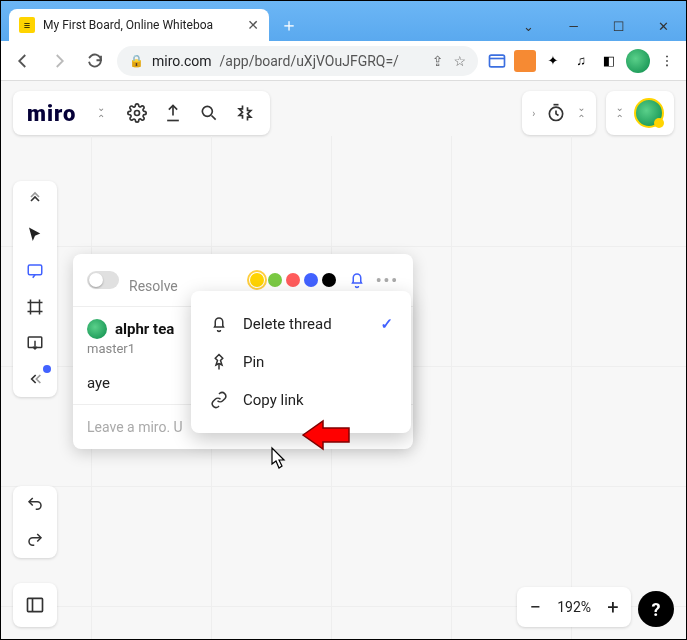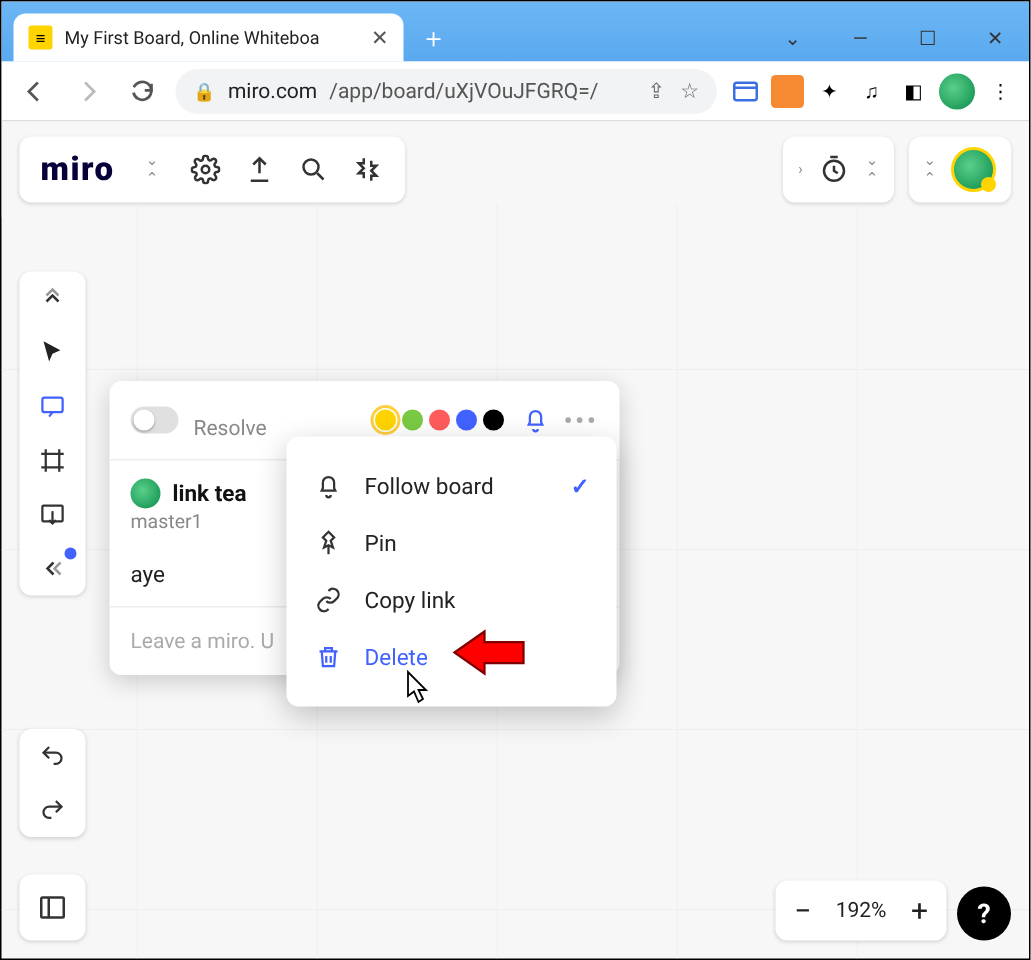--- a/index.html
+++ b/index.html
@@ -280,71 +280,60 @@
             <path d="M18 16H6l1-2V9a5 5 0 1 1 10 0v5z"></path>
             <path d="M10 20a2 2 0 0 0 4 0"></path>
           </svg>
         </span>
       <span class="more">•••</span>
     </div>
   </div>
   <div class="card-body">
     <div class="author-row">
       <span class="av"></span>
-      <span class="name">link tea</span>
+      <span class="name">alphr tea</span>
     </div>
     <div class="sub">master1</div>
     <div class="msg">aye</div>
   </div>
   <div class="reply-row">
     <span>Leave a miro. U</span>
     <span class="send">➤</span>
   </div>
 </div>
 
 <div class="menu">
   <div class="mi">
     <span class="micon">
         <svg width="18" height="18" viewBox="0 0 24 24" fill="none" stroke="#333" stroke-width="2">
           <path d="M18 16H6l1-2V9a5 5 0 1 1 10 0v5z"></path>
           <path d="M10 20a2 2 0 0 0 4 0"></path>
         </svg>
       </span>
-    <span>Follow board</span>
+    <span>Delete thread</span>
     <span class="chk">✓</span>
   </div>
   <div class="mi">
     <span class="micon">
         <svg width="18" height="18" viewBox="0 0 24 24" fill="none" stroke="#333" stroke-width="2">
           <path d="M12 2l5 5-3 3 2 6-4-2-4 2 2-6-3-3z"></path>
           <path d="M12 14v8"></path>
         </svg>
       </span>
     <span>Pin</span>
   </div>
   <div class="mi">
     <span class="micon">
         <svg width="18" height="18" viewBox="0 0 24 24" fill="none" stroke="#333" stroke-width="2">
           <path d="M10 13a5 5 0 0 0 7 0l3-3a5 5 0 0 0-7-7l-1 1"></path>
           <path d="M14 11a5 5 0 0 0-7 0l-3 3a5 5 0 0 0 7 7l1-1"></path>
         </svg>
       </span>
     <span>Copy link</span>
   </div>
-  <div class="mi delete">
-    <span class="micon">
-        <svg width="18" height="18" viewBox="0 0 24 24" fill="none" stroke="#4262ff" stroke-width="2">
-          <path d="M4 7h16"></path>
-          <path d="M9 7V4h6v3"></path>
-          <path d="M6 7l1 13h10l1-13"></path>
-          <path d="M10 11v6M14 11v6"></path>
-        </svg>
-      </span>
-    <span>Delete</span>
-  </div>
 </div>
 
 <svg class="arrow" width="50" height="34">
   <polygon points="2,17 22,3 22,10 48,10 48,24 22,24 22,31" fill="#ff0000" stroke="#800000" stroke-width="1.5"></polygon>
 </svg>
 
 <svg class="cursor" width="22" height="26">
   <path d="M6 2 L6 18 L10 15 L13 22 L16 20 L13 14 L18 14 Z" fill="#fff" stroke="#000" stroke-width="1.2"></path>
 </svg>
 

